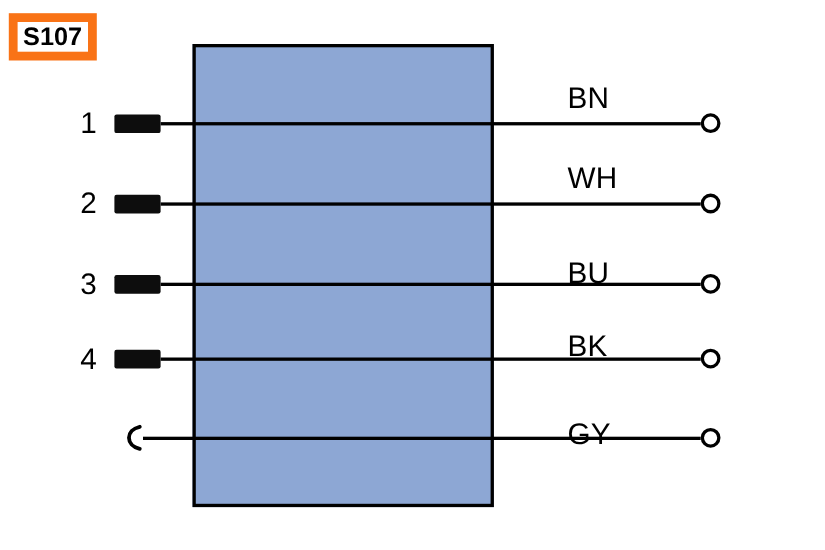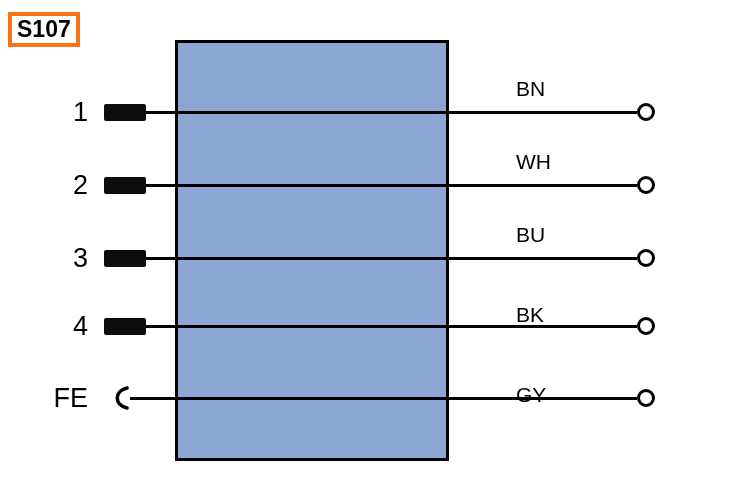--- a/index.html
+++ b/index.html
@@ -6,21 +6,21 @@
   .stage{
     position:relative;
     width:750px;height:500px;
     background:#ffffff;
     font-family:"Liberation Sans", sans-serif;
     color:#000;
     overflow:hidden;
   }
   .tag{
     position:absolute;left:8px;top:12px;
-    border:4px solid #f97316;
+    border:8px solid #f97316;
     padding:0 5px;
     font-weight:bold;
     font-size:23px;
     line-height:27px;
     background:#fff;
   }
   .body-rect{
     position:absolute;
     left:175px;top:40px;
     width:274px;height:421px;
@@ -56,36 +56,36 @@
     left:637px;width:18px;height:18px;
     border:3px solid #000;
     border-radius:50%;
     background:#fff;
     box-sizing:border-box;
     z-index:3;
   }
   .wire-label{
     position:absolute;
     left:516px;
-    font-size:21px;
+    font-size:27px;
     line-height:30px;
     z-index:3;
   }
   .fe-hook{
     position:absolute;
     left:110px;top:386px;
     width:20px;height:24px;
     z-index:3;
   }
   
   .pn1{top:97px}.pn2{top:170px}.pn3{top:243px}.pn4{top:311px}.pn5{top:383px}
   .ct1{top:104px}.ct2{top:177px}.ct3{top:250px}.ct4{top:318px}
   .wl1{top:111px}.wl2{top:184px}.wl3{top:257px}.wl4{top:325px}.wl5{top:397px}
   .tm1{top:103px}.tm2{top:176px}.tm3{top:249px}.tm4{top:317px}.tm5{top:389px}
-  .lb1{top:74px}.lb2{top:147px}.lb3{top:220px}.lb4{top:300px}.lb5{top:380px}
+  .lb1{top:74px}.lb2{top:147px}.lb3{top:233px}.lb4{top:300px}.lb5{top:380px}
 </style>
 </head>
 <body>
 
 <div class="stage">
 
   <div class="tag">S107</div>
 
   <div class="body-rect" style="background: rgb(141, 167, 212);"></div>
 
@@ -106,21 +106,20 @@
   <div class="wire wl3"></div>
   <div class="wire-label lb3">BU</div>
   <div class="term tm3"></div>
 
   <div class="pin-num pn4">4</div>
   <div class="contact ct4"></div>
   <div class="wire wl4"></div>
   <div class="wire-label lb4">BK</div>
   <div class="term tm4"></div>
 
-  <div class="pin-num pn5">FE</div>
   <svg class="fe-hook" viewBox="0 0 20 24">
     <path d="M17 2 C 4 5, 4 19, 17 22" fill="none" stroke="#000" stroke-width="3.5" stroke-linecap="round"></path>
   </svg>
   <div class="wire fe wl5"></div>
   <div class="wire-label lb5">GY</div>
   <div class="term tm5"></div>
 
 </div>
 
 </body></html>

